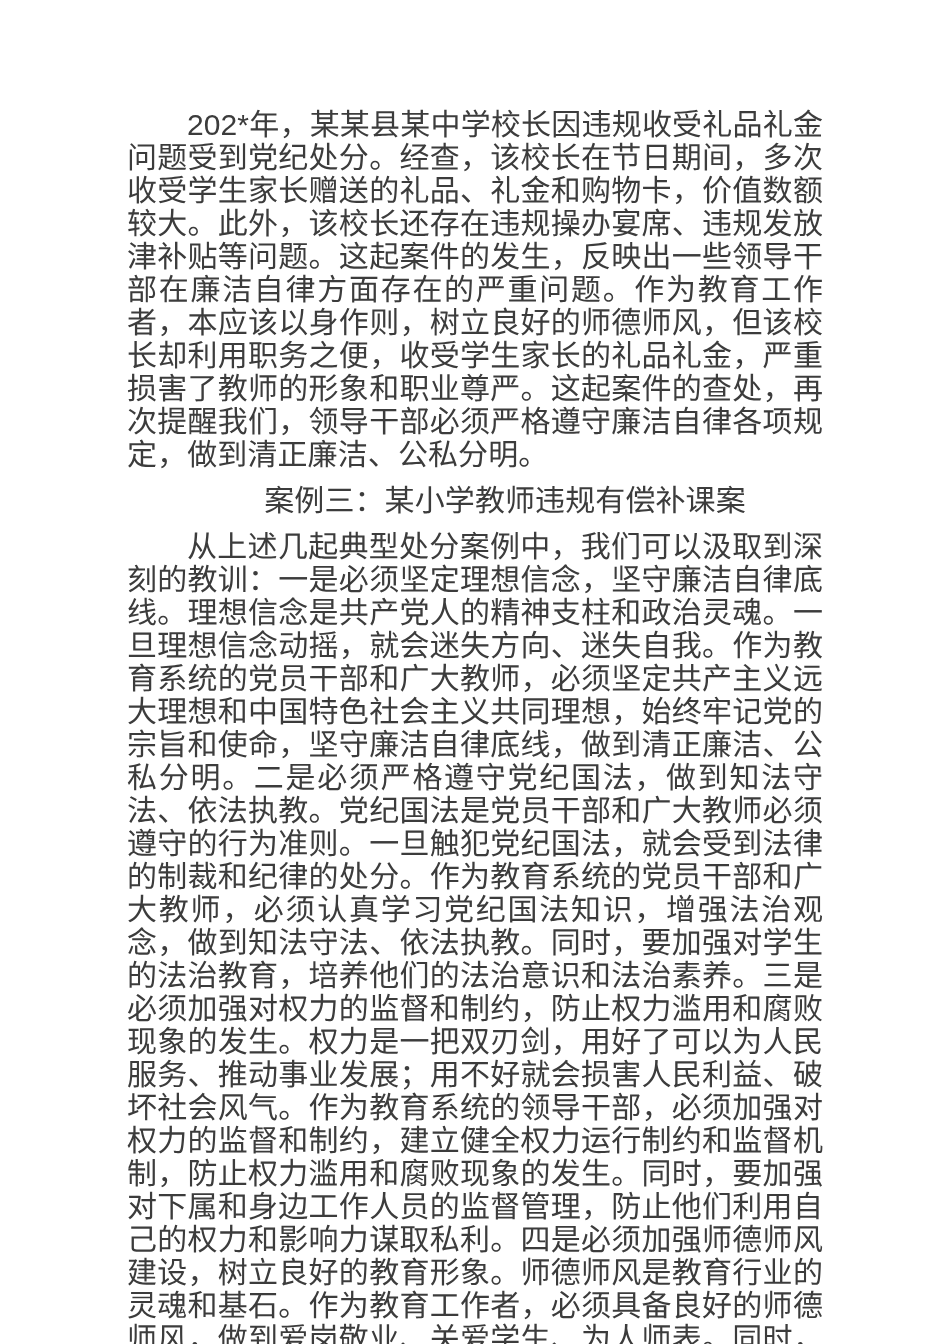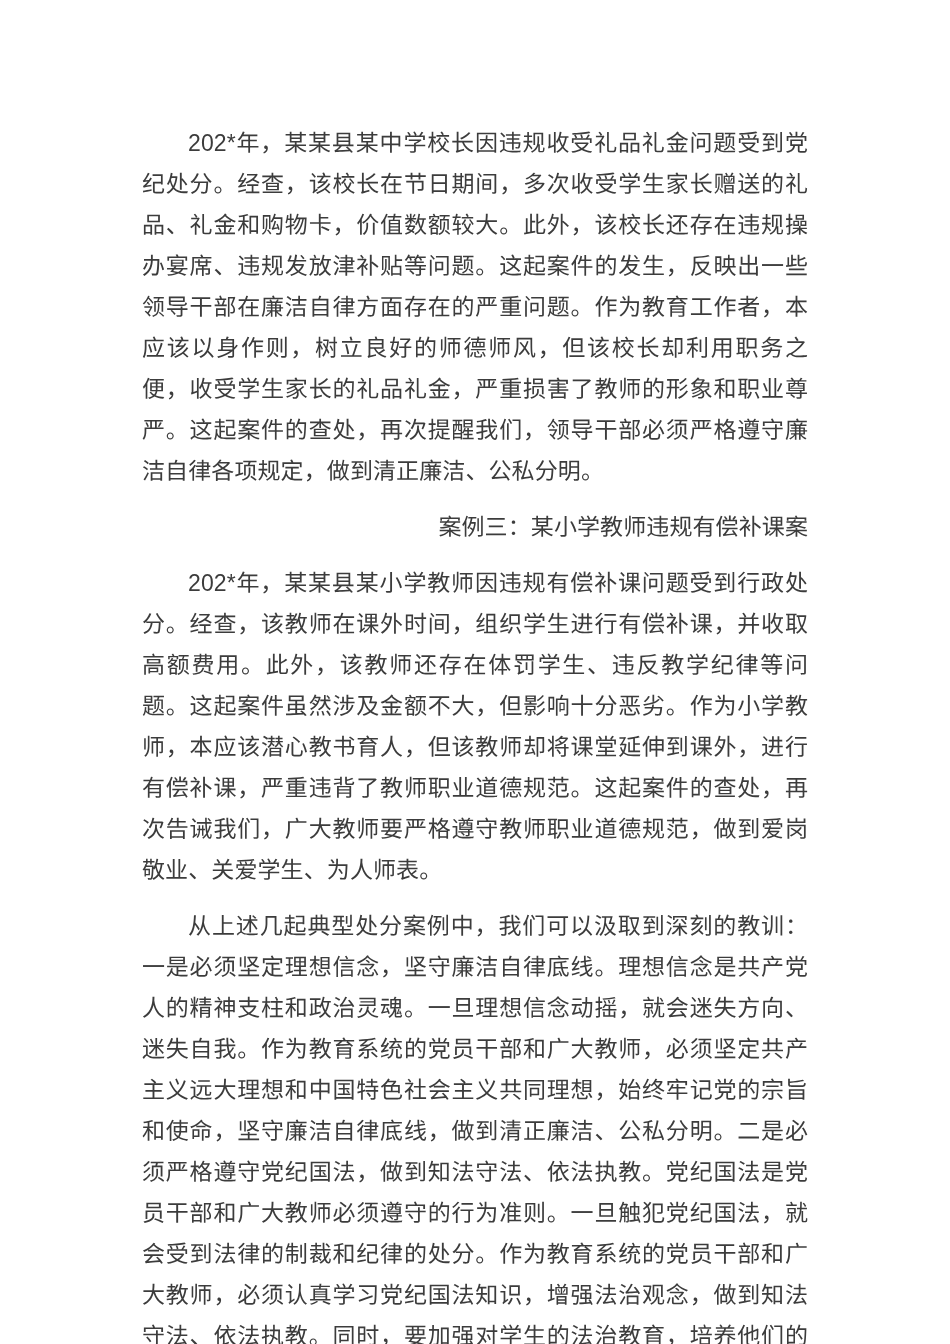--- a/index.html
+++ b/index.html
@@ -22,52 +22,51 @@
     height: 1344px;
     background: #ffffff;
     padding: 108px 127px 0 127px;
     position: relative;
   }
   .doc-body {
     width: 696px;
   }
   .para,
   .heading {
-    margin: 15px;
+    margin: 0;
     padding: 0;
-    font-size: 23px;
-    line-height: 41px;
+    font-size: 30px;
+    line-height: 33px;
     letter-spacing: 0.1px;
     text-align: justify;
     text-justify: inter-ideograph;
     text-indent: 2em;
     font-weight: 400;
     color: #3c3c3c;
     word-break: break-all;
   }
   .para + .para,
   .para + .heading,
   .heading + .para,
   .heading + .heading {
     margin-top: 13px;
   }
   .heading {
-    text-align: right;
+    text-align: center;
     font-family: Liberation Serif, serif;
   }
 </style>
 </head>
 <body>
 
 <div class="page">
   <div class="doc-body">
 
     <p class="para">202*年，某某县某中学校长因违规收受礼品礼金问题受到党纪处分。经查，该校长在节日期间，多次收受学生家长赠送的礼品、礼金和购物卡，价值数额较大。此外，该校长还存在违规操办宴席、违规发放津补贴等问题。这起案件的发生，反映出一些领导干部在廉洁自律方面存在的严重问题。作为教育工作者，本应该以身作则，树立良好的师德师风，但该校长却利用职务之便，收受学生家长的礼品礼金，严重损害了教师的形象和职业尊严。这起案件的查处，再次提醒我们，领导干部必须严格遵守廉洁自律各项规定，做到清正廉洁、公私分明。</p>
 
     <p class="heading">案例三：某小学教师违规有偿补课案</p>
 
-    <p class="para">202*年，某某县某小学教师因违规有偿补课问题受到行政处分。经查，该教师在课外时间，组织学生进行有偿补课，并收取高额费用。此外，该教师还存在体罚学生、违反教学纪律等问题。这起案件虽然涉及金额不大，但影响十分恶劣。作为小学教师，本应该潜心教书育人，但该教师却将课堂延伸到课外，进行有偿补课，严重违背了教师职业道德规范。这起案件的查处，再次告诫我们，广大教师要严格遵守教师职业道德规范，做到爱岗敬业、关爱学生、为人师表。</p>
 
 
     <p class="para">从上述几起典型处分案例中，我们可以汲取到深刻的教训：一是必须坚定理想信念，坚守廉洁自律底线。理想信念是共产党人的精神支柱和政治灵魂。一旦理想信念动摇，就会迷失方向、迷失自我。作为教育系统的党员干部和广大教师，必须坚定共产主义远大理想和中国特色社会主义共同理想，始终牢记党的宗旨和使命，坚守廉洁自律底线，做到清正廉洁、公私分明。二是必须严格遵守党纪国法，做到知法守法、依法执教。党纪国法是党员干部和广大教师必须遵守的行为准则。一旦触犯党纪国法，就会受到法律的制裁和纪律的处分。作为教育系统的党员干部和广大教师，必须认真学习党纪国法知识，增强法治观念，做到知法守法、依法执教。同时，要加强对学生的法治教育，培养他们的法治意识和法治素养。三是必须加强对权力的监督和制约，防止权力滥用和腐败现象的发生。权力是一把双刃剑，用好了可以为人民服务、推动事业发展；用不好就会损害人民利益、破坏社会风气。作为教育系统的领导干部，必须加强对权力的监督和制约，建立健全权力运行制约和监督机制，防止权力滥用和腐败现象的发生。同时，要加强对下属和身边工作人员的监督管理，防止他们利用自己的权力和影响力谋取私利。四是必须加强师德师风建设，树立良好的教育形象。师德师风是教育行业的灵魂和基石。作为教育工作者，必须具备良好的师德师风，做到爱岗敬业、关爱学生、为人师表。同时，要加强对学生的思想政治教育和品德教育，培养他们的良好品德和社会责任感。</p>
 
   </div>
 </div>
 
 </body></html>

